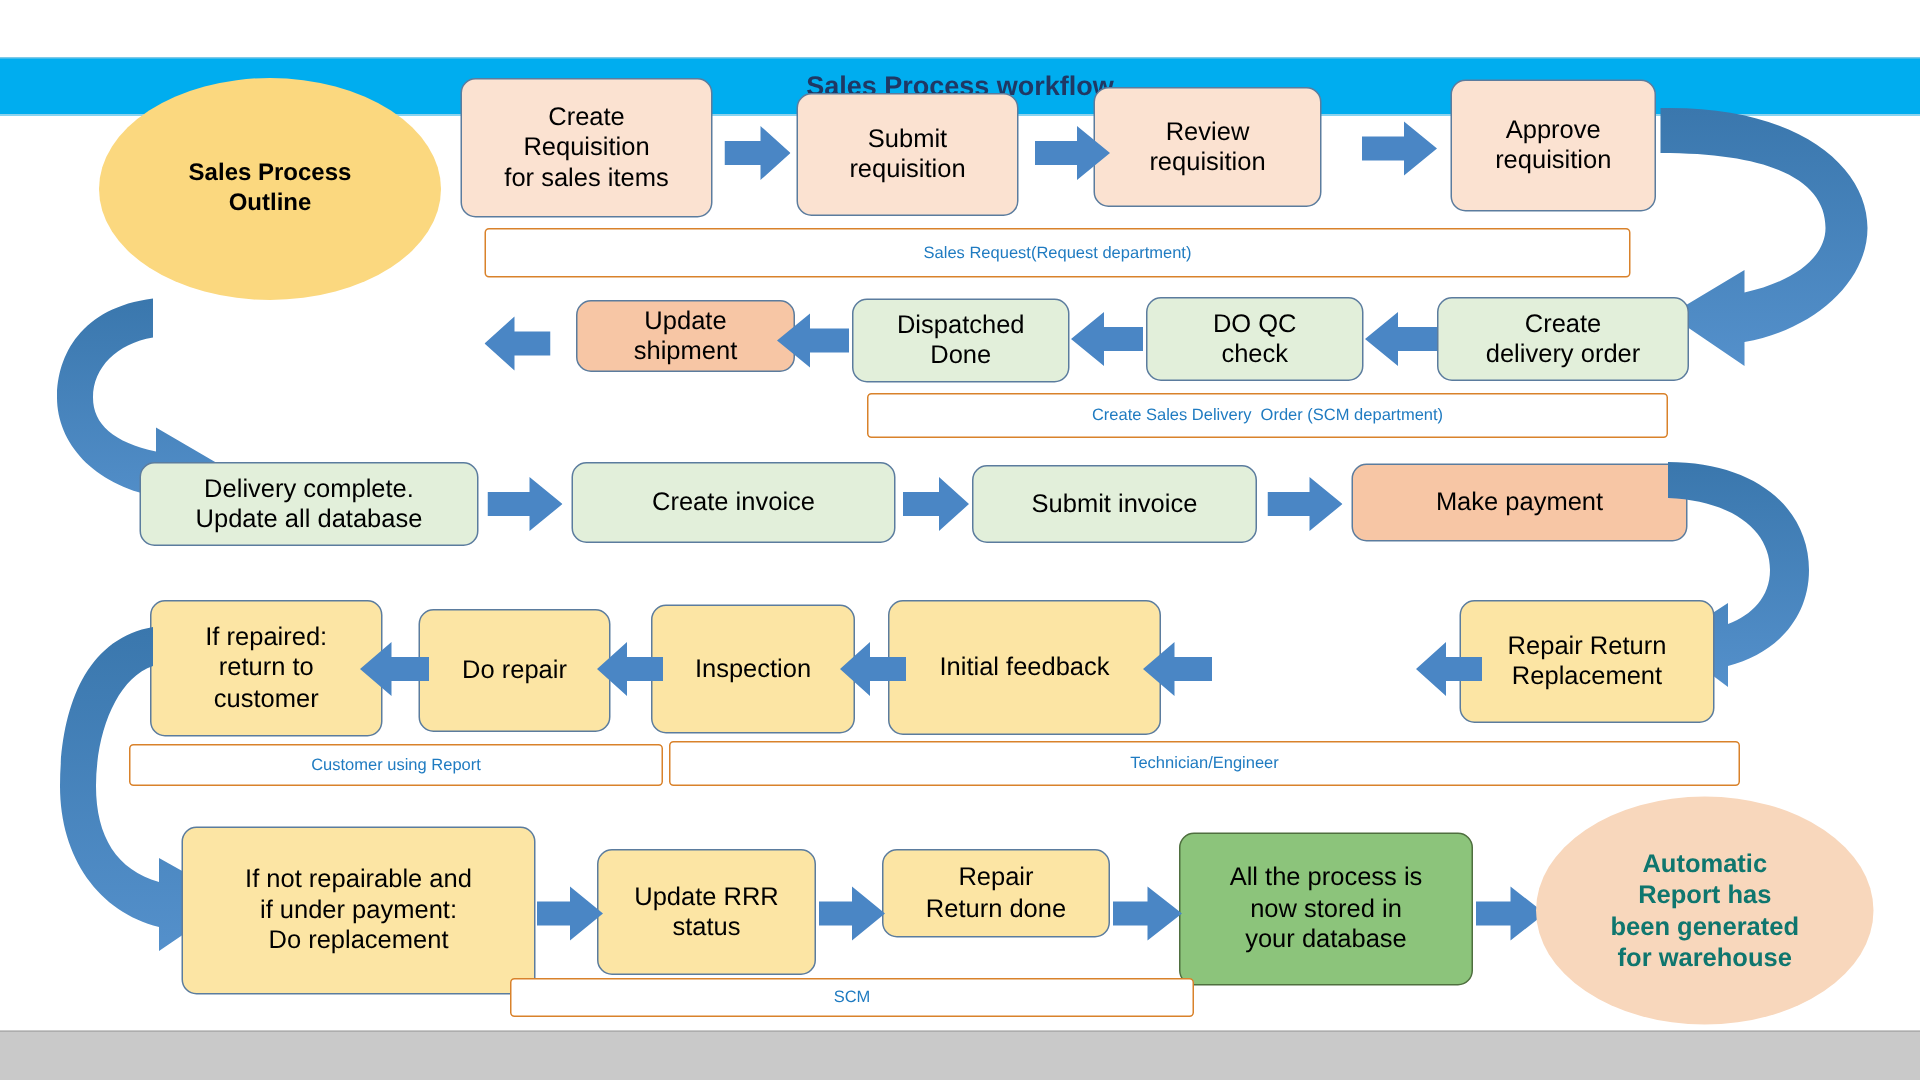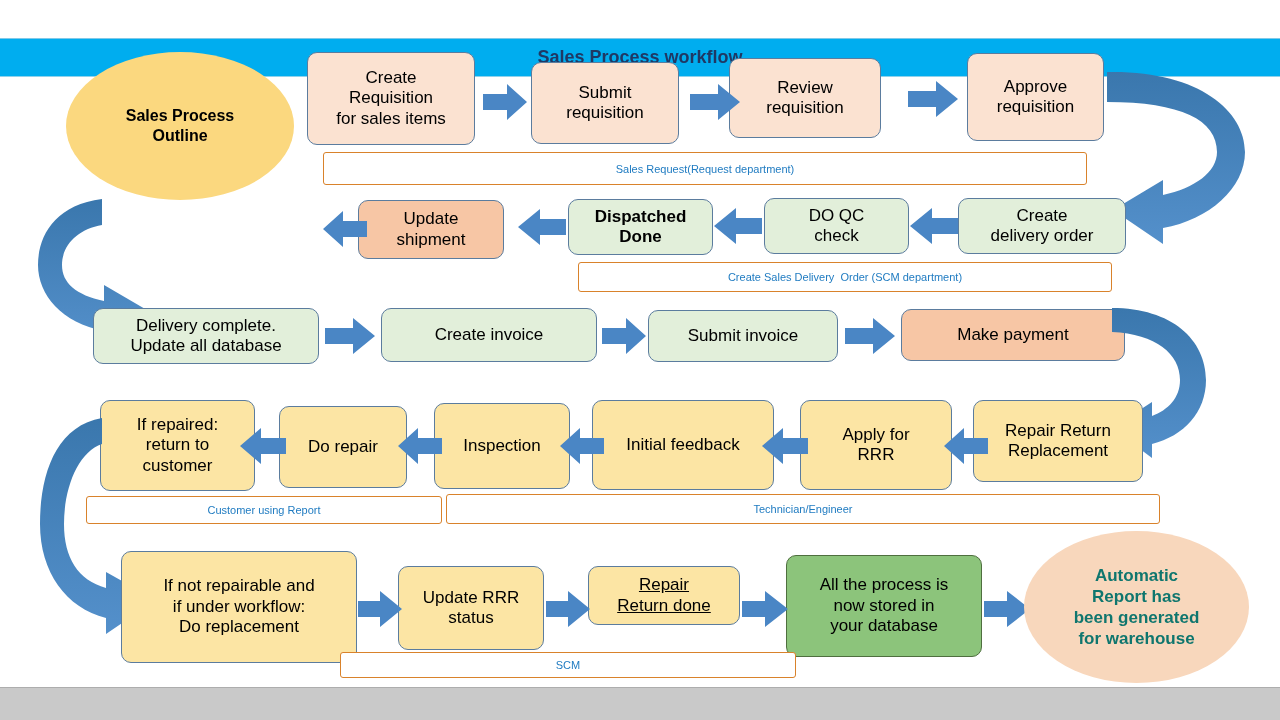--- a/index.html
+++ b/index.html
@@ -99,23 +99,23 @@
     <defs>
       <linearGradient id="gcurve1" x1="0" y1="0" x2="0" y2="1">
         <stop offset="0%" stop-color="#3A77AD"></stop>
         <stop offset="100%" stop-color="#5490CB"></stop>
       </linearGradient>
     </defs>
     <path d="M 2,12 C 92,10 140,50 140,92 C 140,128 104,160 58,168 L 58,184 L 8,150 L 58,120 L 58,135
              C 90,128 112,112 112,92 C 112,60 76,42 2,42 Z" fill="url(#gcurve1)"></path>
   </svg>
 
-  <div class="node salmon" style="left:358px;top:200px;width:146px;height:59px;">Update
+  <div class="node salmon" style="left:384px;top:200px;width:146px;height:48px;">Update
 shipment</div>
-  <div class="node green-lite" style="left:568px;top:199px;width:145px;height:56px;font-weight:bold;">Dispatched
+  <div class="node green-lite" style="left:568px;top:199px;width:145px;height:56px;">Dispatched
 Done</div>
   <div class="node green-lite" style="left:764px;top:198px;width:145px;height:56px;">DO QC
 check</div>
   <div class="node green-lite" style="left:958px;top:198px;width:168px;height:56px;">Create
 delivery order</div>
 
   <svg class="arrow" style="left:323px;top:208px;" width="44" height="42" viewBox="0 0 44 42">
     <polygon points="44,13 20,13 20,3 0,21 20,39 20,29 44,29" fill="#4A86C5"></polygon>
   </svg>
   <svg class="arrow" style="left:518px;top:206px;" width="48" height="42" viewBox="0 0 48 42">
@@ -167,22 +167,20 @@
     <path d="M 2,6 C 62,6 96,38 96,78 C 96,110 74,134 42,142 L 42,156 L 2,126 L 42,100 L 42,114
              C 58,108 70,96 70,78 C 70,52 46,32 2,30 Z" fill="url(#gcurve3)"></path>
   </svg>
 
   <div class="node yellow" style="left:100px;top:400px;width:155px;height:91px;">If repaired:
 return to
 customer</div>
   <div class="node yellow" style="left:279px;top:406px;width:128px;height:82px;">Do repair</div>
   <div class="node yellow" style="left:434px;top:403px;width:136px;height:86px;">Inspection</div>
   <div class="node yellow" style="left:592px;top:400px;width:182px;height:90px;">Initial feedback</div>
-  <div class="node yellow" style="left:800px;top:400px;width:152px;height:90px;">Apply for
-RRR</div>
   <div class="node yellow" style="left:973px;top:400px;width:170px;height:82px;">Repair Return
 Replacement</div>
 
   <svg class="arrow" style="left:240px;top:425px;" width="46" height="42" viewBox="0 0 46 42">
     <polygon points="46,13 21,13 21,3 0,21 21,39 21,29 46,29" fill="#4A86C5"></polygon>
   </svg>
   <svg class="arrow" style="left:398px;top:425px;" width="44" height="42" viewBox="0 0 44 42">
     <polygon points="44,13 20,13 20,3 0,21 20,39 20,29 44,29" fill="#4A86C5"></polygon>
   </svg>
   <svg class="arrow" style="left:560px;top:425px;" width="44" height="42" viewBox="0 0 44 42">
@@ -203,25 +201,25 @@
       <linearGradient id="gcurve4" x1="0" y1="0" x2="0" y2="1">
         <stop offset="0%" stop-color="#3A77AD"></stop>
         <stop offset="100%" stop-color="#5490CB"></stop>
       </linearGradient>
     </defs>
     <path d="M 62,6 C 16,14 0,62 0,112 C 0,160 26,196 66,206 L 66,222 L 116,188 L 66,160 L 66,176
              C 38,168 24,146 24,112 C 24,76 38,40 62,32 Z" fill="url(#gcurve4)"></path>
   </svg>
 
   <div class="node yellow" style="left:121px;top:551px;width:236px;height:112px;">If not repairable and
-if under workflow:
+if under payment:
 Do replacement</div>
   <div class="node yellow" style="left:398px;top:566px;width:146px;height:84px;">Update RRR
 status</div>
-  <div class="node yellow" style="left:588px;top:566px;width:152px;height:59px;text-decoration:underline;">Repair
+  <div class="node yellow" style="left:588px;top:566px;width:152px;height:59px;">Repair
 Return done</div>
   <div class="node green-mid" style="left:786px;top:555px;width:196px;height:102px;">All the process is
 now stored in
 your database</div>
 
   <svg class="arrow" style="left:358px;top:588px;" width="44" height="42" viewBox="0 0 44 42">
     <polygon points="0,13 22,13 22,3 44,21 22,39 22,29 0,29" fill="#4A86C5"></polygon>
   </svg>
   <svg class="arrow" style="left:546px;top:588px;" width="44" height="42" viewBox="0 0 44 42">
     <polygon points="0,13 22,13 22,3 44,21 22,39 22,29 0,29" fill="#4A86C5"></polygon>

